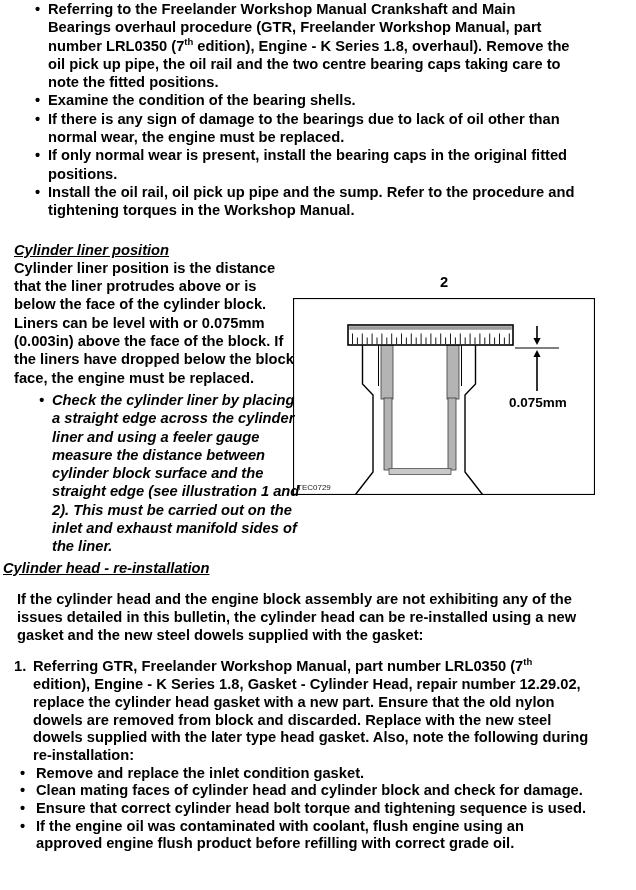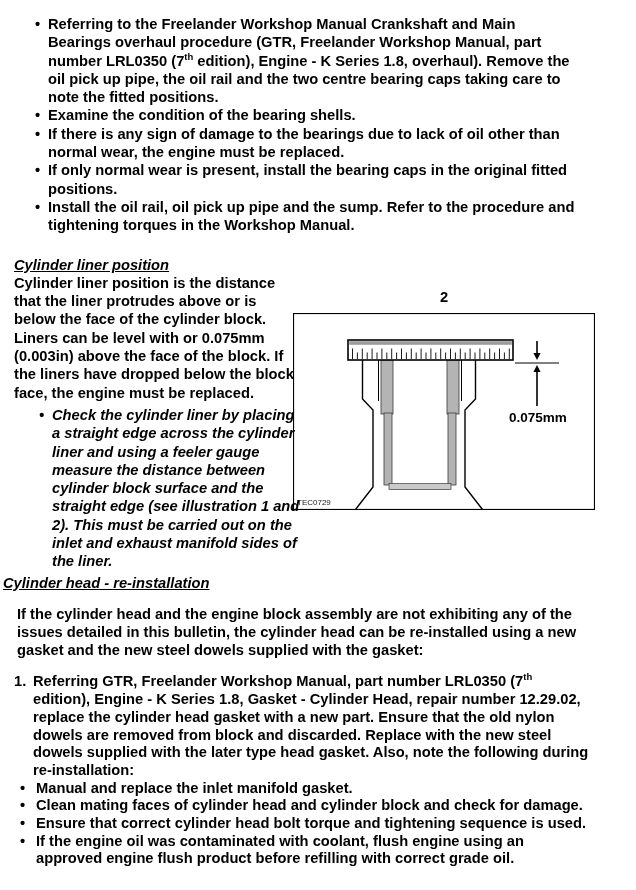--- a/index.html
+++ b/index.html
@@ -6,21 +6,21 @@
   body {
     width:636px; height:890px;
     background:#ffffff;
     color:#000;
     font-family:"Liberation Sans", sans-serif;
     font-weight:bold;
     font-size:14.7px;
     line-height:18.3px;
     overflow:hidden;
   }
-  .page { padding-top:15px; }
+  .page { }
 
   
   ul { list-style:none; margin:0; padding:0; }
   ul li { position:relative; }
   ul li::before {
     content:"\2022";
     position:absolute;
     left:-13px; top:0;
   }
 
@@ -122,20 +122,20 @@
 
   <div class="head-section">
     <div class="section-heading">Cylinder head - re-installation</div>
     <p class="head-intro">If the cylinder head and the engine block assembly are not exhibiting any of the issues detailed in this bulletin, the cylinder head can be re-installed using a new gasket and the new steel dowels supplied with the gasket:</p>
     <ol class="head-steps">
       <li>
         <span class="step-no">1.</span><span>Referring GTR, Freelander Workshop Manual, part number LRL0350 (7</span><sup class="ed">th</sup><span> edition), Engine - K Series 1.8, Gasket - Cylinder Head, repair number 12.29.02, replace the cylinder head gasket with a new part. Ensure that the old nylon dowels are removed from block and discarded. Replace with the new steel dowels supplied with the later type head gasket. Also, note the following during re-installation:</span>
       </li>
     </ol>
     <ul class="head-bullets">
-      <li>Manual and replace the inlet manifold gasket.</li>
+      <li>Remove and replace the inlet condition gasket.</li>
       <li>Clean mating faces of cylinder head and cylinder block and check for damage.</li>
       <li>Ensure that correct cylinder head bolt torque and tightening sequence is used.</li>
       <li>If the engine oil was contaminated with coolant, flush engine using an approved engine flush product before refilling with correct grade oil.</li>
     </ul>
   </div>
 
 </div>
 
 </body></html>

